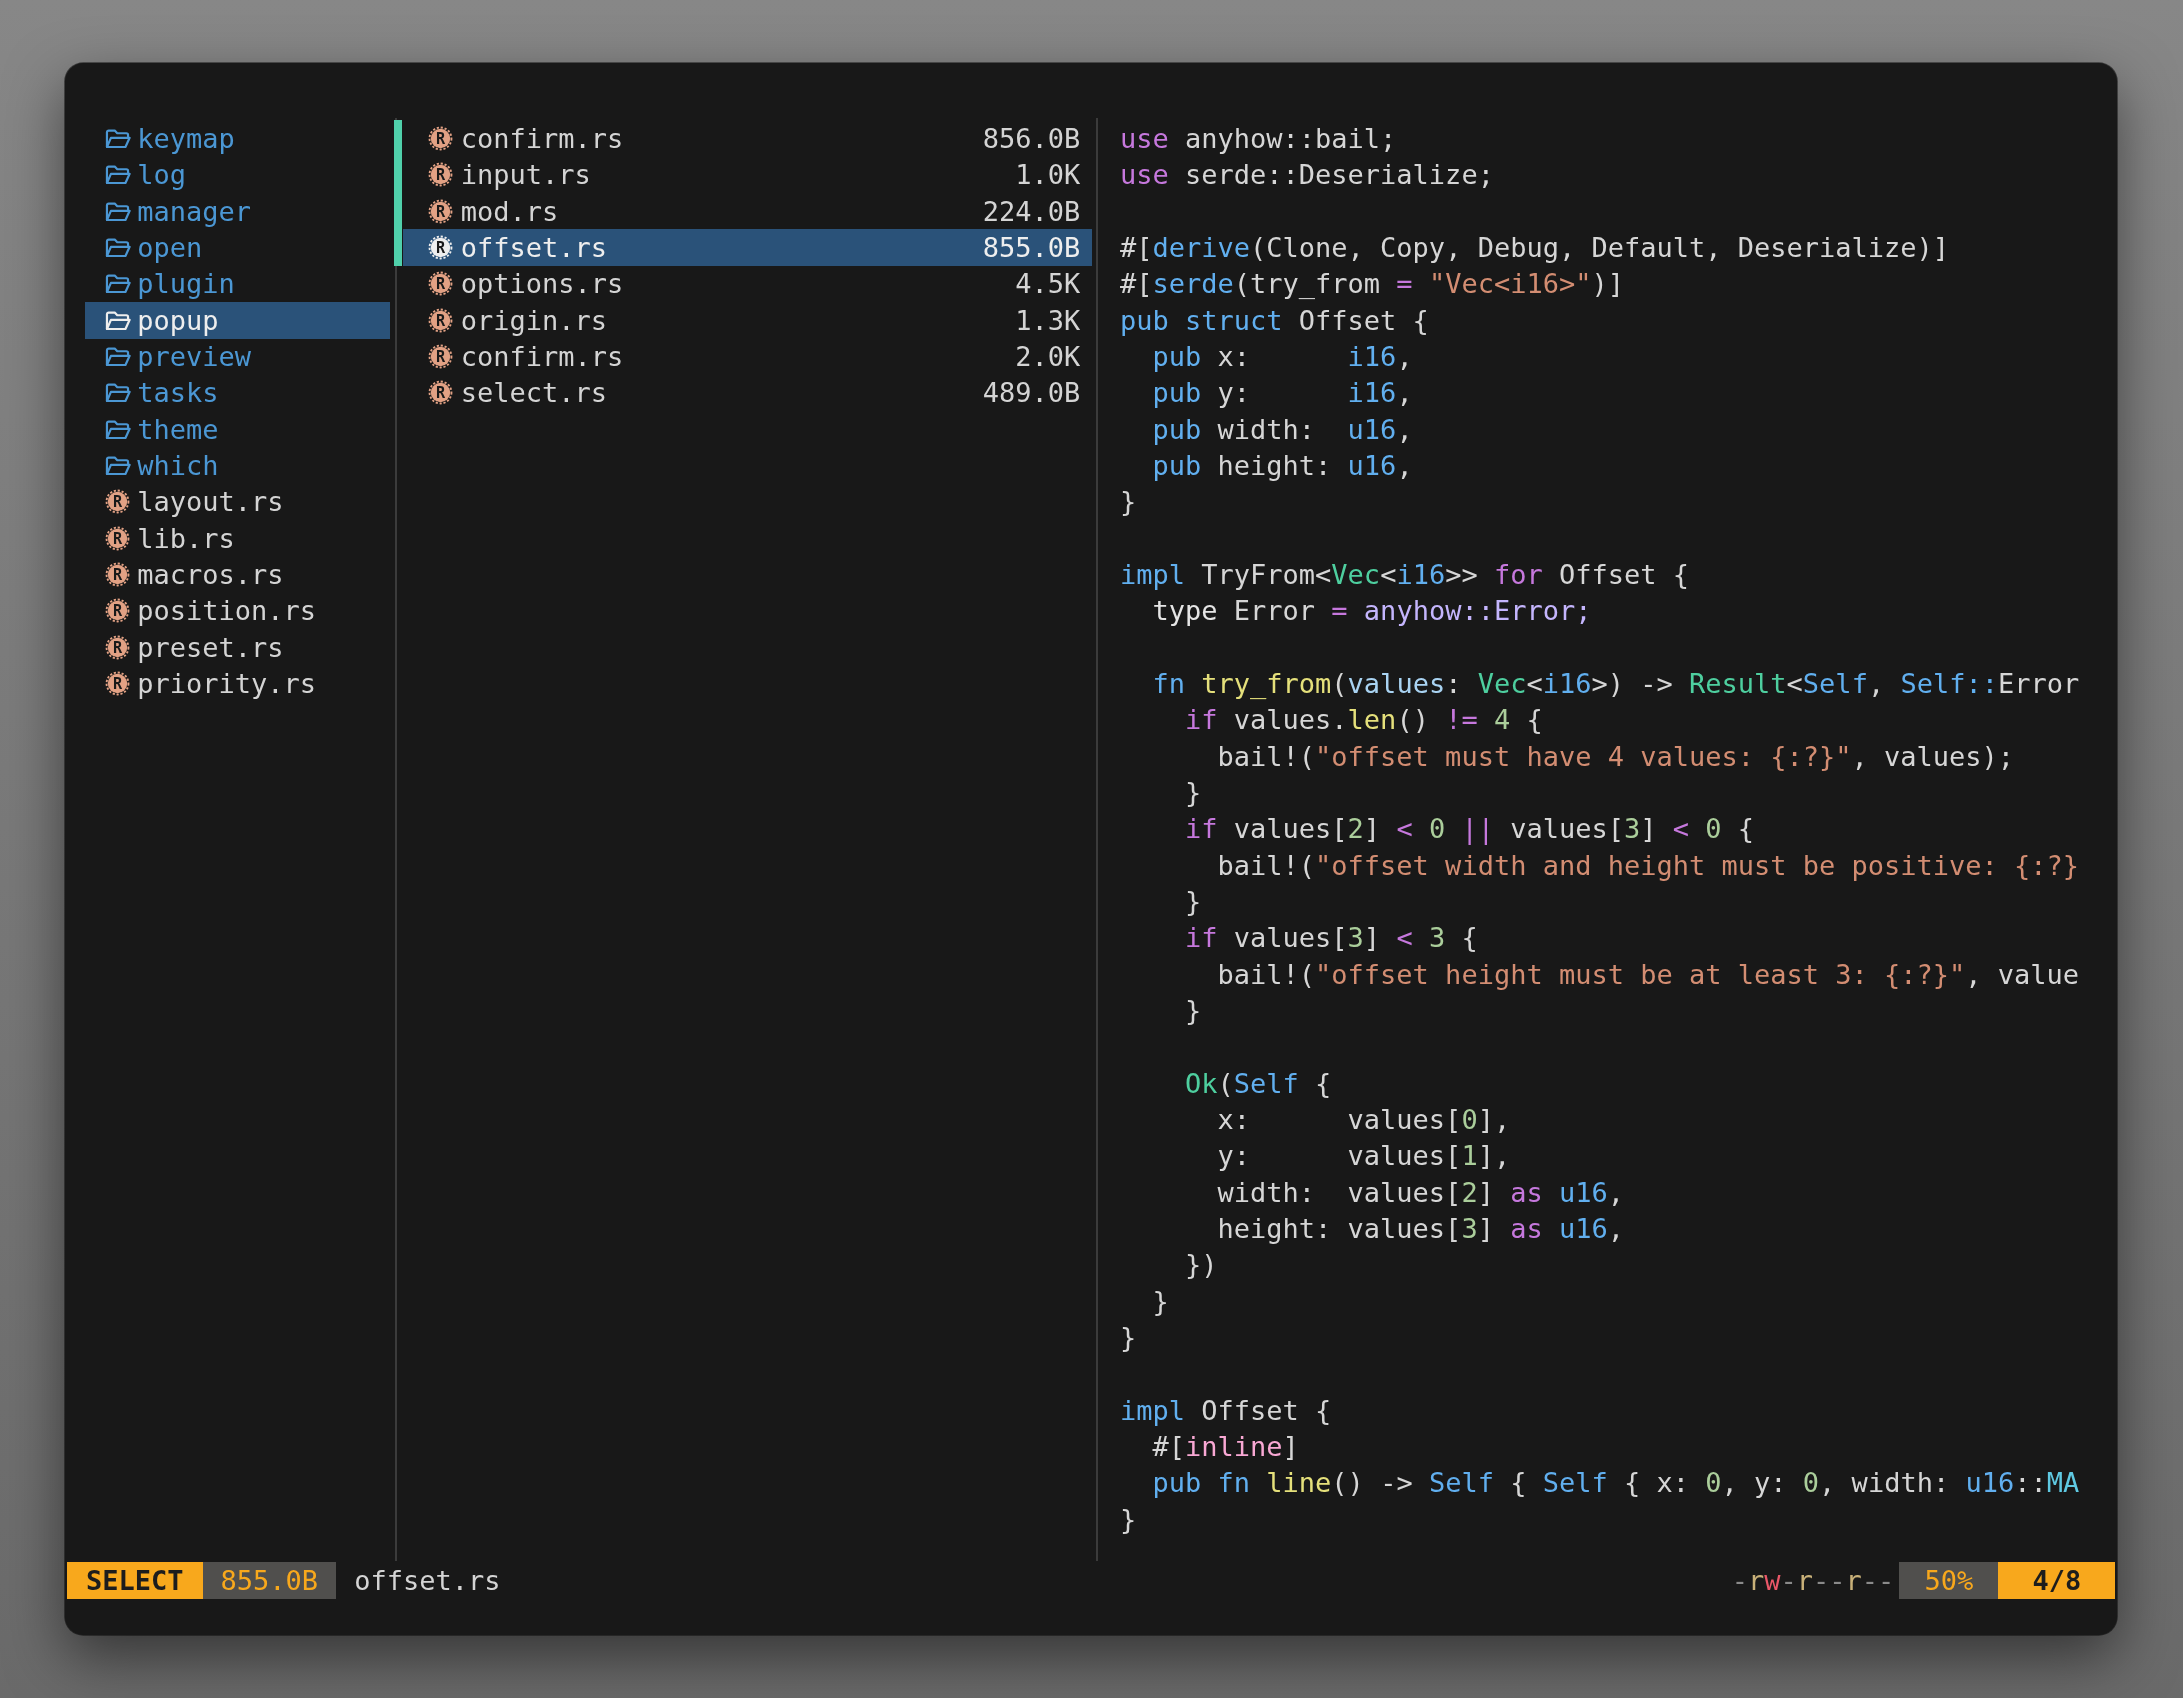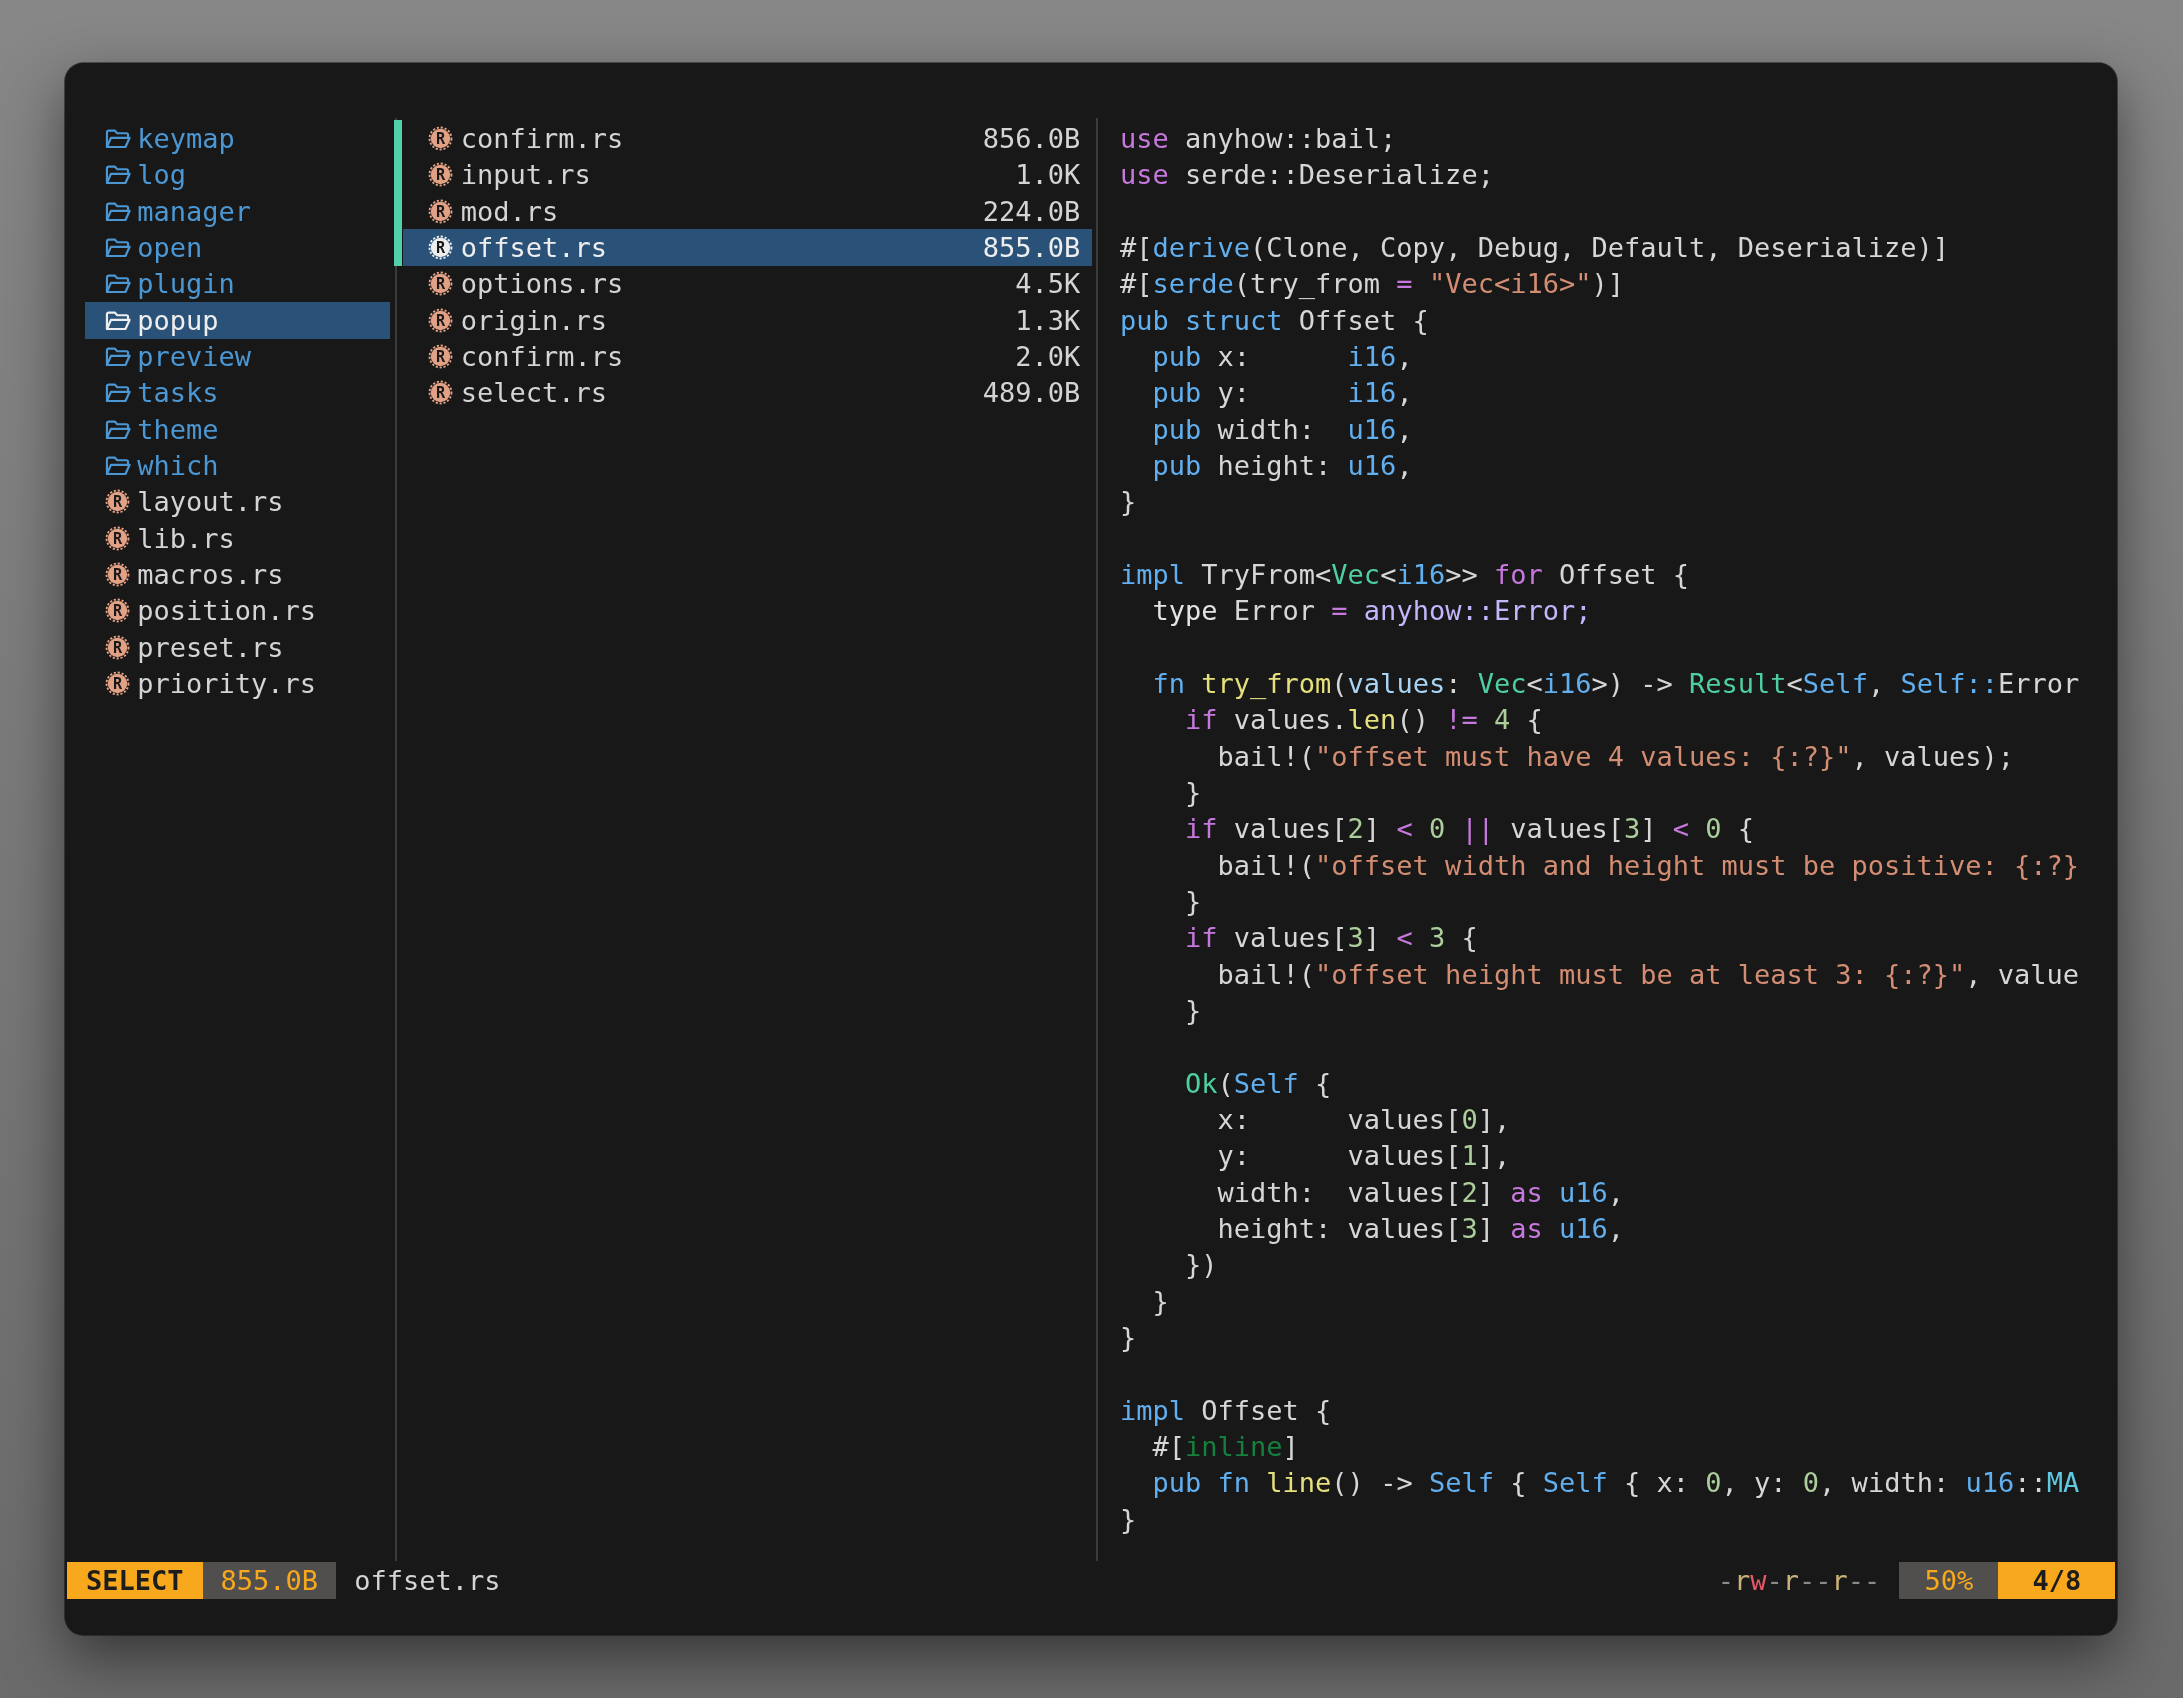--- a/index.html
+++ b/index.html
@@ -36,21 +36,21 @@
   .preview{position:absolute;left:1051px;top:0;width:1000px;height:1561px;overflow:hidden;z-index:2;}
   .code-line{position:absolute;left:4px;height:37px;white-space:pre;}
   
   .statusbar{position:absolute;left:1.7px;right:1.7px;top:1499px;height:37px;z-index:3;}
   .sb-left{position:absolute;left:0;top:0;display:flex;align-items:center;}
   .sb-right{position:absolute;right:0;top:0;display:flex;align-items:center;}
   .badge{display:inline-block;text-align:center;height:37px;}
   .sb-mode{width:136px;background:var(--amber,#f8a81c);color:#1d1d1d;font-weight:bold;}
   .sb-size{width:133px;background:var(--chipBg,#504f4d);color:var(--amber,#f8a81c);}
   .sb-file{margin-left:18.5px;color:var(--text,#d4d4d4);}
-  .sb-perms{margin-right:19px;white-space:pre;}
+  .sb-perms{margin-right:5px;white-space:pre;}
   .sb-percent{width:99px;background:var(--chipBg,#504f4d);color:var(--amber,#f8a81c);}
   .sb-position{width:117px;background:var(--amber,#f8a81c);color:#1d1d1d;font-weight:bold;}
 </style>
 </head>
 <body>
 
 <div class="window">
   <div class="divider" style="left:330px"></div>
   <div class="divider" style="left:1031px"></div>
 
@@ -198,21 +198,21 @@
       <div class="code-line" style="top: 1002px;"><span style="color: rgb(214, 214, 214);">    </span><span style="color: rgb(78, 207, 159);">Ok</span><span style="color: rgb(214, 214, 214);">(</span><span style="color: rgb(97, 175, 239);">Self</span><span style="color: rgb(214, 214, 214);"> {</span></div>
       <div class="code-line" style="top: 1038px;"><span style="color: rgb(214, 214, 214);">      x:      values[</span><span style="color: rgb(171, 206, 155);">0</span><span style="color: rgb(214, 214, 214);">],</span></div>
       <div class="code-line" style="top: 1074px;"><span style="color: rgb(214, 214, 214);">      y:      values[</span><span style="color: rgb(171, 206, 155);">1</span><span style="color: rgb(214, 214, 214);">],</span></div>
       <div class="code-line" style="top: 1111px;"><span style="color: rgb(214, 214, 214);">      width:  values[</span><span style="color: rgb(171, 206, 155);">2</span><span style="color: rgb(214, 214, 214);">] </span><span style="color: rgb(198, 120, 221);">as</span><span style="color: rgb(214, 214, 214);"> </span><span style="color: rgb(97, 175, 239);">u16</span><span style="color: rgb(214, 214, 214);">,</span></div>
       <div class="code-line" style="top: 1147px;"><span style="color: rgb(214, 214, 214);">      height: values[</span><span style="color: rgb(171, 206, 155);">3</span><span style="color: rgb(214, 214, 214);">] </span><span style="color: rgb(198, 120, 221);">as</span><span style="color: rgb(214, 214, 214);"> </span><span style="color: rgb(97, 175, 239);">u16</span><span style="color: rgb(214, 214, 214);">,</span></div>
       <div class="code-line" style="top: 1183px;"><span style="color: rgb(214, 214, 214);">    })</span></div>
       <div class="code-line" style="top: 1220px;"><span style="color: rgb(214, 214, 214);">  }</span></div>
       <div class="code-line" style="top: 1256px;"><span style="color: rgb(214, 214, 214);">}</span></div>
       <div class="code-line" style="top: 1292px;"></div>
       <div class="code-line" style="top: 1329px;"><span style="color: rgb(97, 175, 239);">impl</span><span style="color: rgb(214, 214, 214);"> Offset {</span></div>
-      <div class="code-line" style="top: 1365px;"><span style="color: rgb(214, 214, 214);">  #[</span><span style="color: #15803d; text-align: center;">inline</span><span style="color: rgb(214, 214, 214);">]</span></div>
+      <div class="code-line" style="top: 1365px;"><span style="color: rgb(214, 214, 214);">  #[</span><span style="color: #f9a8d4; text-align: center;">inline</span><span style="color: rgb(214, 214, 214);">]</span></div>
       <div class="code-line" style="top: 1401px;"><span style="color: rgb(214, 214, 214);">  </span><span style="color: rgb(97, 175, 239);">pub fn</span><span style="color: rgb(214, 214, 214);"> </span><span style="color: rgb(229, 224, 123);">line</span><span style="color: rgb(214, 214, 214);">() -&gt; </span><span style="color: rgb(97, 175, 239);">Self</span><span style="color: rgb(214, 214, 214);"> { </span><span style="color: rgb(97, 175, 239);">Self</span><span style="color: rgb(214, 214, 214);"> { x: </span><span style="color: rgb(171, 206, 155);">0</span><span style="color: rgb(214, 214, 214);">, y: </span><span style="color: rgb(171, 206, 155);">0</span><span style="color: rgb(214, 214, 214);">, width: </span><span style="color: rgb(97, 175, 239);">u16</span><span style="color: rgb(214, 214, 214);">::</span><span style="color: rgb(95, 201, 226);">MA</span></div>
       <div class="code-line" style="top: 1438px;"><span style="color: rgb(214, 214, 214);">}</span></div>
     </div>
 
   <div class="statusbar">
     <div class="sb-left">
       <span class="badge sb-mode">SELECT</span>
       <span class="badge sb-size">855.0B</span>
       <span class="sb-file">offset.rs</span>
     </div>

